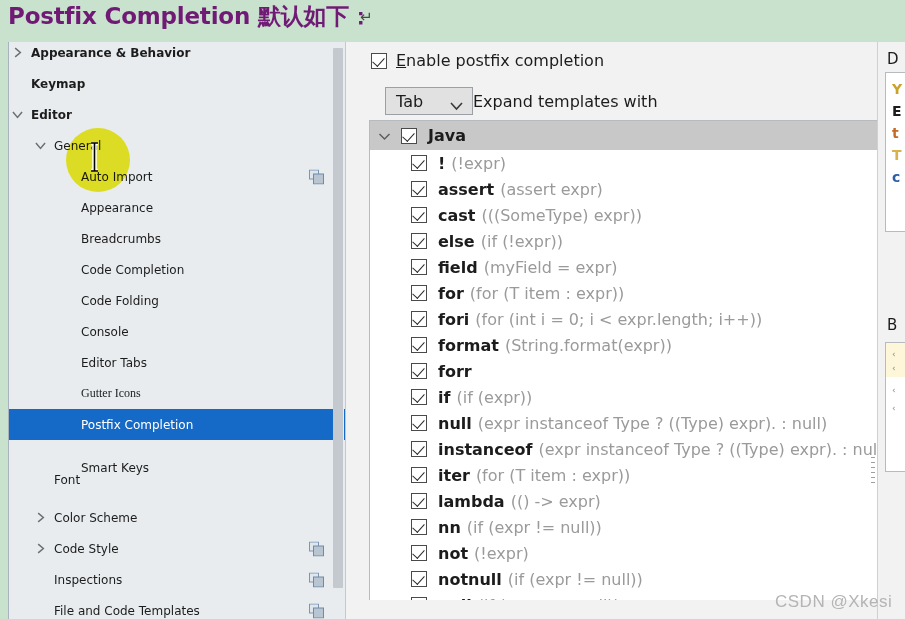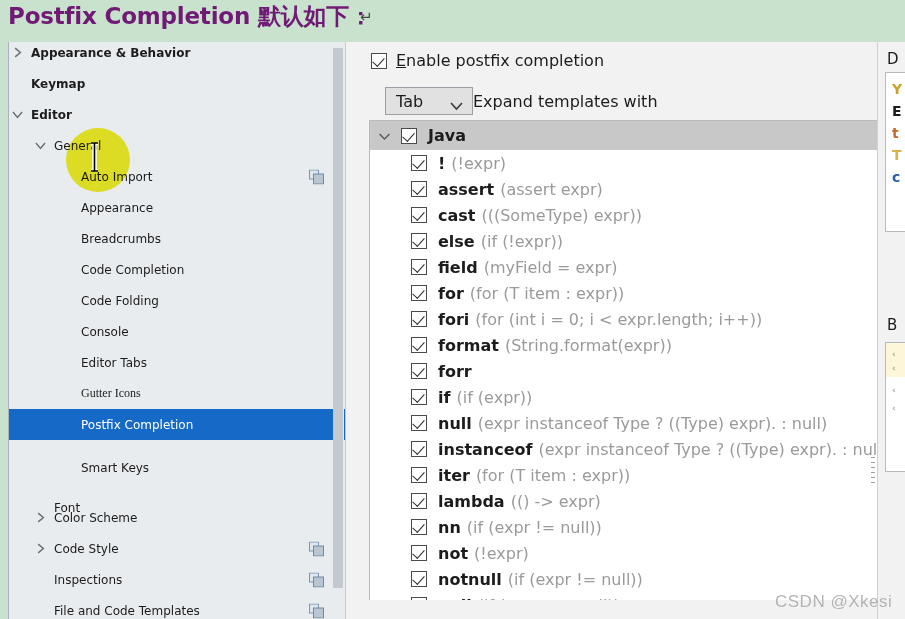--- a/index.html
+++ b/index.html
@@ -321,21 +321,21 @@
           </div>
           <div class="tree-row" style="top: 336px;">
             <span class="tree-label" style="left: 72px; font-family: Liberation Serif, serif;">Gutter Icons</span>
           </div>
           <div class="tree-row selected" style="top: 367px;">
             <span class="tree-label" style="left: 72px;">Postfix Completion</span>
           </div>
           <div class="tree-row" style="top: 398px; margin-top: 12px;">
             <span class="tree-label" style="left: 72px;">Smart Keys</span>
           </div>
-          <div class="tree-row" style="top: 450px; padding-left: 16px;">
+          <div class="tree-row" style="top: 422px; padding-left: 16px;">
             <span class="tree-label" style="left: 45px;">Font</span>
           </div>
           <div class="tree-row" style="top: 460px;">
             <span class="arrow" style="left: 24px;">
               <svg width="13" height="13" viewBox="0 0 13 13">
                 <path d="M4.16 2.08 L9.36 6.5 L4.16 10.92" stroke="#6b7075" stroke-width="1.5" fill="none"></path>
               </svg>
             </span>
             <span class="tree-label" style="left: 45px;">Color Scheme</span>
           </div>

